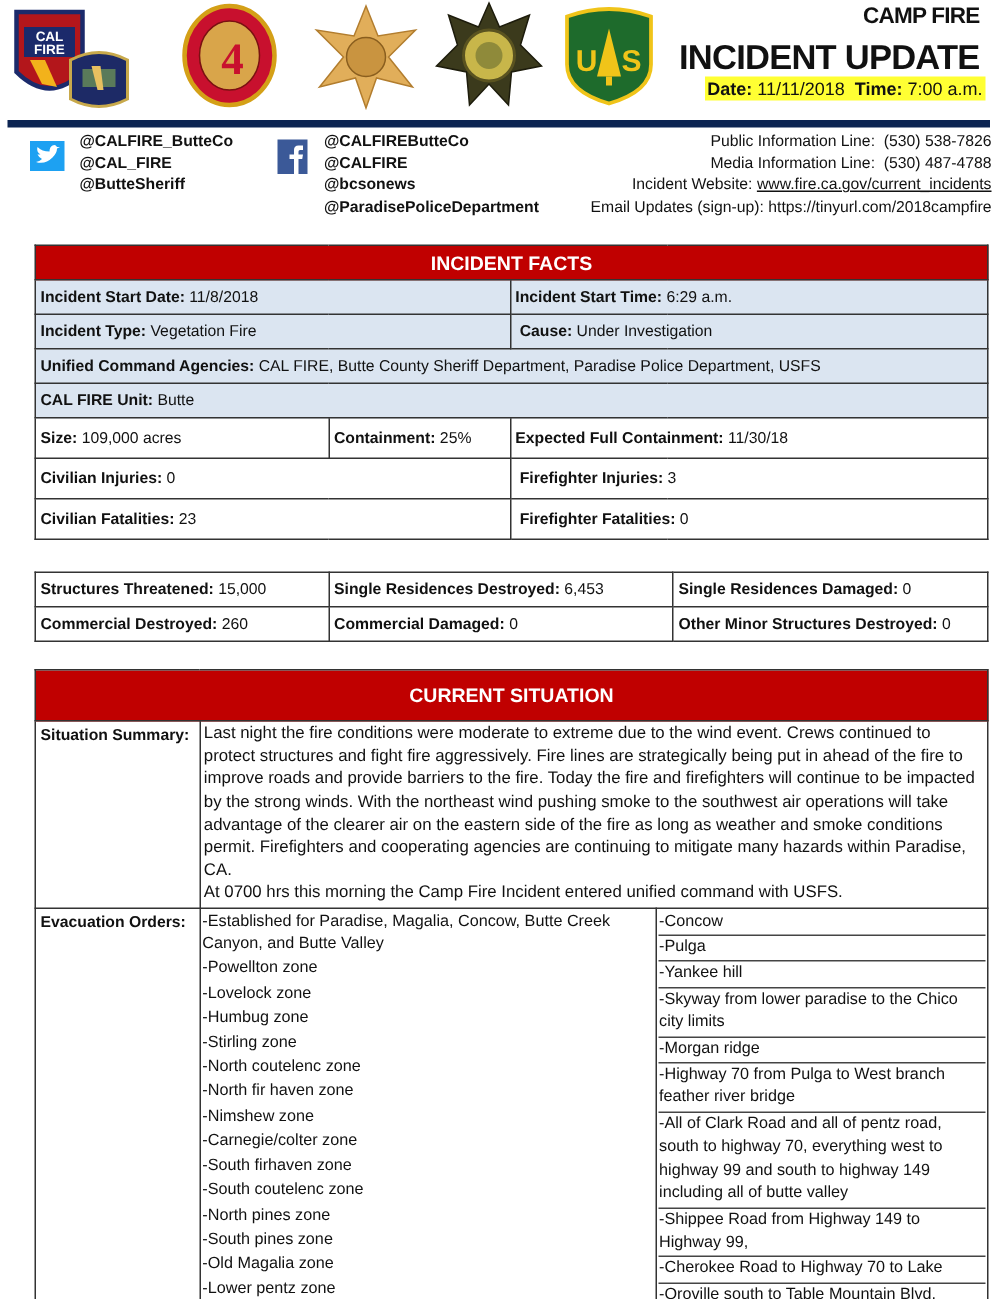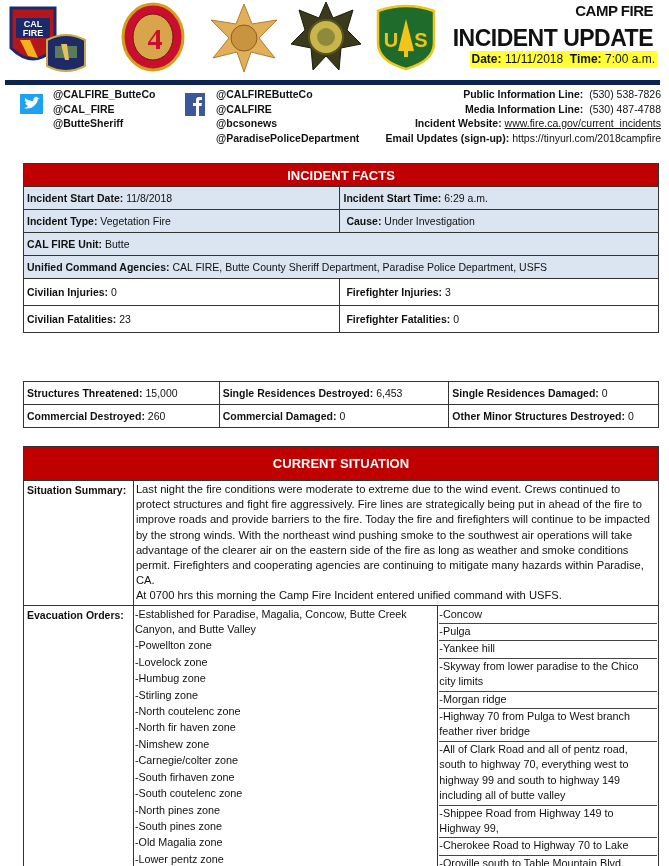--- a/index.html
+++ b/index.html
@@ -14,21 +14,21 @@
   .datebar { position: absolute; right: 12px; top: 51px; background: #ffff33; font-size: 12px; padding: 1px 2px; white-space: nowrap; }
   .datebar b { font-weight: bold; }
   .rule { position: absolute; left: 5px; top: 80px; width: 655px; height: 5px; background: #0c2452; }
 
   
   .contact { position: absolute; top: 87px; font-size: 10.5px; line-height: 14.5px; font-weight: bold; }
   .contact div { white-space: nowrap; }
   .tw-icon { position: absolute; left: 20px; top: 94px; width: 23px; height: 20px; background: #1da1f2; }
   .fb-icon { position: absolute; left: 185px; top: 93px; width: 20px; height: 23px; background: #3b5998; }
   .info { position: absolute; right: 8px; top: 87px; text-align: right; font-size: 10.5px; line-height: 14.5px; }
-  .info .lbl { font-weight: bold; }
+  .info .lbl { font-weight: normal; }
   .info a { color: #111; text-decoration: underline; margin-top: 47px; }
 
   
   table { border-collapse: collapse; position: absolute; left: 23px; width: 636px; font-size: 10.5px; }
   td { border: 1px solid #333; padding: 0 3px; vertical-align: middle; }
   .hdr { background: #c00000; color: #fff; text-align: center; font-weight: bold; font-size: 13px; height: 23px; }
   .blue td { background: #dbe5f1; }
   .lbl { font-weight: bold; }
   .facts td { height: 23px; }
   .facts .tall td { height: 27px; }
@@ -136,25 +136,30 @@
       </tr>
   <tr class="blue">
     <td colspan="2"><span class="lbl">Incident Start Date:</span><span> 11/8/2018</span></td>
     <td colspan="2"><span class="lbl">Incident Start Time:</span><span> 6:29 a.m.</span></td>
   </tr>
   <tr class="blue">
     <td colspan="2"><span class="lbl">Incident Type:</span><span> Vegetation Fire</span></td>
     <td colspan="2">&nbsp;<span class="lbl">Cause:</span><span> Under Investigation</span></td>
   </tr>
   <tr class="blue">
+        <td colspan="4"><span class="lbl">Unified Command Agencies:</span><span> CAL FIRE, Butte County Sheriff Department, Paradise Police Department, USFS</span></td>
+      </tr>
+  <tr class="blue">
         <td colspan="4"><span class="lbl">CAL FIRE Unit:</span><span> Butte</span></td>
       </tr>
-  <tr class="blue">
-        <td colspan="4"><span class="lbl">Unified Command Agencies:</span><span> CAL FIRE, Butte County Sheriff Department, Paradise Police Department, USFS</span></td>
-      </tr>
+  <tr class="tall">
+    <td><span class="lbl">Size:</span><span> 109,000 acres</span></td>
+    <td><span class="lbl">Containment:</span><span> 25%</span></td>
+    <td colspan="2"><span class="lbl">Expected Full Containment:</span><span> 11/30/18</span></td>
+  </tr>
   <tr class="tall">
     <td colspan="2"><span class="lbl">Civilian Injuries:</span><span> 0</span></td>
     <td colspan="2">&nbsp;<span class="lbl">Firefighter Injuries:</span><span> 3</span></td>
   </tr>
   <tr class="tall">
     <td colspan="2"><span class="lbl">Civilian Fatalities:</span><span> 23</span></td>
     <td colspan="2">&nbsp;<span class="lbl">Firefighter Fatalities:</span><span> 0</span></td>
   </tr>
 </tbody>
   </table>

